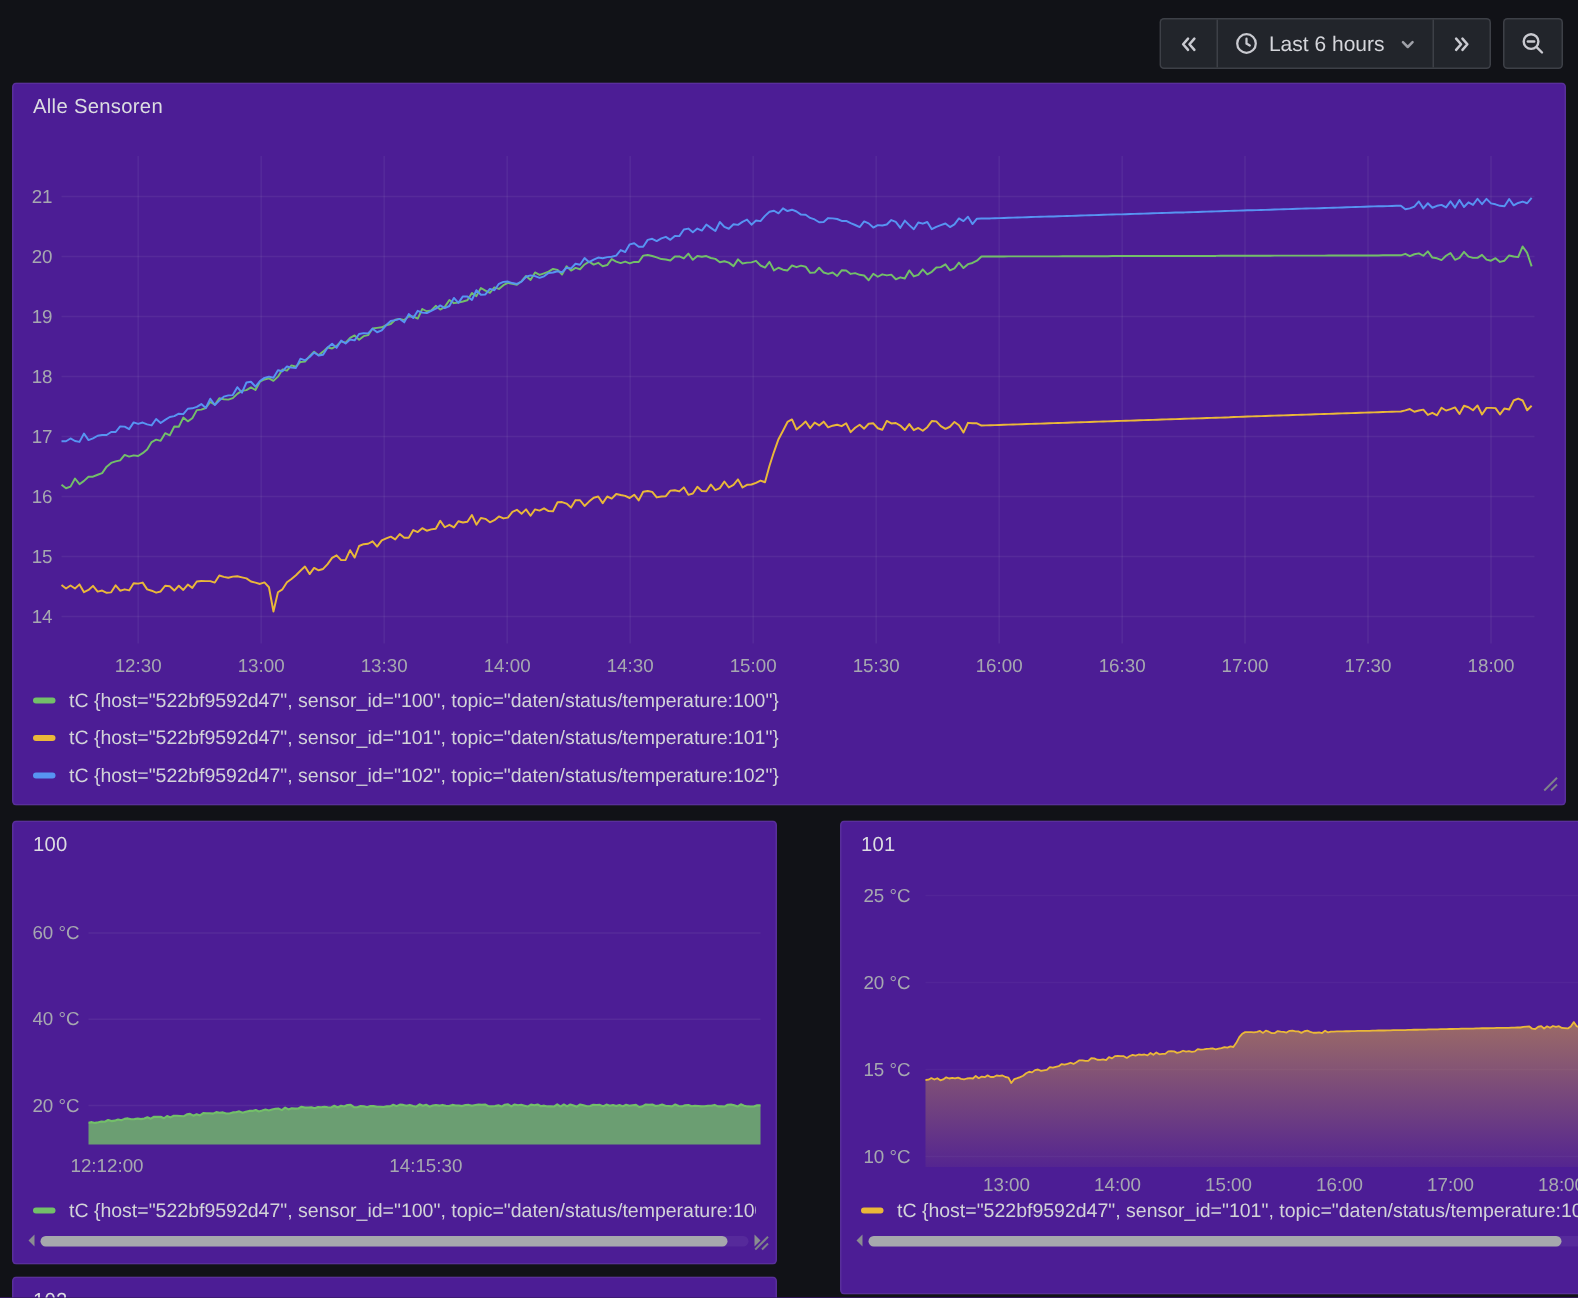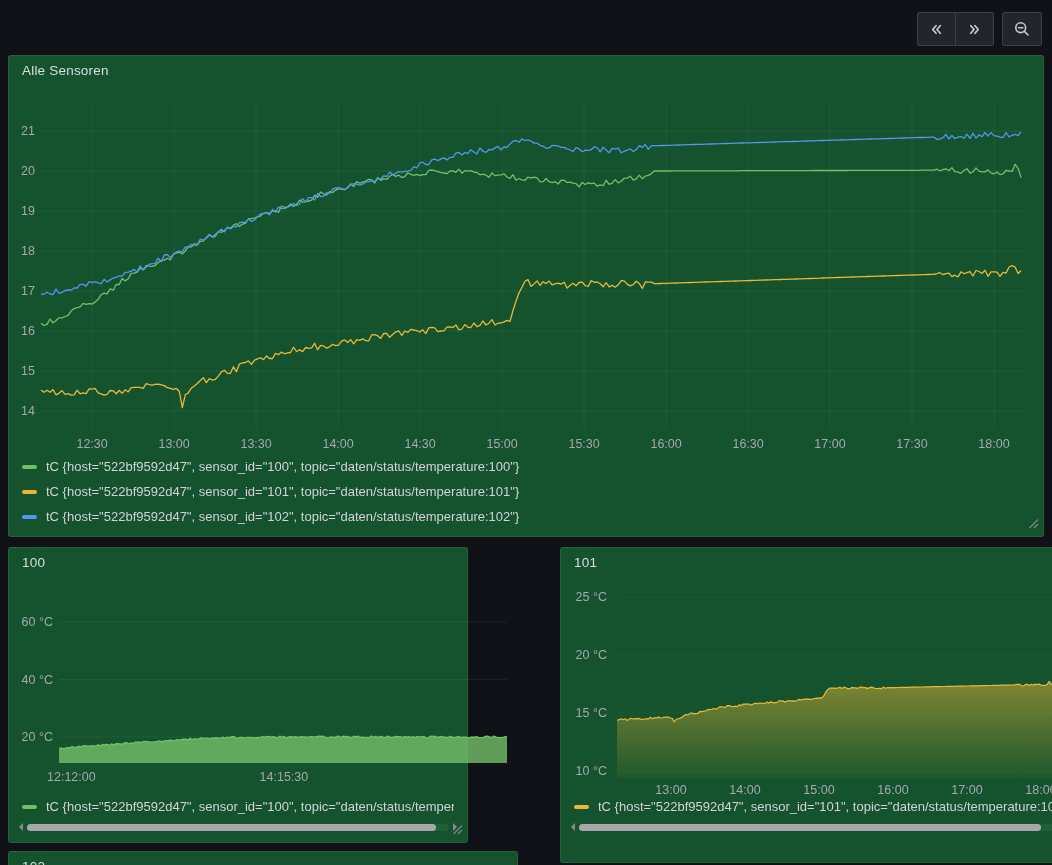--- a/index.html
+++ b/index.html
@@ -2,21 +2,21 @@
 <html><head>
 <meta charset="utf-8">
 <style>
   html,body { margin:0; padding:0; }
   body {
     width:1052px; height:865px; position:relative; overflow:hidden;
     background:#111217; color:#d8d9da;
     font-family:"Liberation Sans", sans-serif;
   }
   .panel {
-    position:absolute; background:#14532d;
+    position:absolute; background:#4c1d95;
     border:1px solid rgba(204,204,220,0.10);
     border-radius:3px; box-sizing:border-box;
   }
   .panel-title {
     position:absolute; top:7px; left:13px;
     font-size:13.5px; font-weight:500; color:#dcdde1; letter-spacing:.2px;
     cursor:pointer; z-index:3;
   }
   .chart-svg { position:absolute; left:0; top:0; }
   svg text { font-family:"Liberation Sans", sans-serif; }
@@ -56,20 +56,34 @@
 </head>
 <body>
 
 <div class="toolbar">
   <div class="btn-group">
     <button class="tb-btn">
       <span class="tb-icon">
         <svg width="15" height="15" viewBox="0 0 16 16" fill="none" stroke="#c9cad0" stroke-width="1.8" stroke-linecap="round" stroke-linejoin="round">
             <path d="M7.5 4 4 8l3.5 4"></path>
             <path d="M12 4 8.5 8l3.5 4"></path>
+          </svg>
+      </span>
+    </button>
+    <button class="tb-btn">
+      <span class="tb-icon">
+        <svg width="16" height="16" viewBox="0 0 16 16" fill="none" stroke="#c9cad0" stroke-width="1.5" stroke-linecap="round">
+            <circle cx="8" cy="8" r="6.2"></circle>
+            <path d="M8 4.8V8l2.2 1.3"></path>
+          </svg>
+      </span>
+      <span>Last 6 hours</span>
+      <span class="tb-icon" style="margin-left:3px">
+        <svg width="11" height="11" viewBox="0 0 12 12" fill="none" stroke="#9fa1a8" stroke-width="1.8" stroke-linecap="round" stroke-linejoin="round">
+            <path d="M2.5 4.5 6 8l3.5-3.5"></path>
           </svg>
       </span>
     </button>
     <button class="tb-btn">
       <span class="tb-icon">
         <svg width="15" height="15" viewBox="0 0 16 16" fill="none" stroke="#c9cad0" stroke-width="1.8" stroke-linecap="round" stroke-linejoin="round">
             <path d="M4 4l3.5 4L4 12"></path>
             <path d="M8.5 4 12 8l-3.5 4"></path>
           </svg>
       </span>
@@ -153,21 +167,21 @@
     </div>
   </div>
   <div class="resize-handle">
     <svg width="11" height="11" viewBox="0 0 11 11" stroke="#7f828a" stroke-width="1.3">
         <path d="M1.5 10 10 1.5"></path>
         <path d="M6 10l4-4"></path>
       </svg>
   </div>
 </div>
 
-<div class="panel" style="left:8px; top:547px; width:460px; height:296px;padding-left:33px;">
+<div class="panel" style="left:8px; top:547px; width:510px; height:296px;padding-left:33px;">
   <div class="panel-title">100</div>
   <svg class="chart-svg" width="510" height="244" viewBox="0 0 510 244">
       <defs></defs>
       <line x1="50" x2="498" y1="189.0" y2="189.0" stroke="rgba(204,204,220,0.08)" stroke-width="1"></line>
       <line x1="50" x2="498" y1="131.5" y2="131.5" stroke="rgba(204,204,220,0.08)" stroke-width="1"></line>
       <line x1="50" x2="498" y1="74.0" y2="74.0" stroke="rgba(204,204,220,0.08)" stroke-width="1"></line>
       <path d="M50.0 200.5L52.2 200.1L54.4 200.6L56.6 200.2L58.7 199.7L60.9 199.8L63.1 198.7L65.3 199.4L67.5 199.1L69.7 198.3L71.9 198.8L74.0 197.9L76.2 197.6L78.4 198.2L80.6 198.1L82.8 197.7L85.0 198.1L87.2 197.7L89.3 196.8L91.5 197.8L93.7 196.5L95.9 196.6L98.1 196.5L100.3 197.5L102.4 196.0L104.6 196.9L106.8 195.8L109.0 195.8L111.2 196.0L113.4 196.2L115.6 194.9L117.7 194.6L119.9 195.8L122.1 194.8L124.3 195.6L126.5 194.1L128.7 194.2L130.9 194.2L133.0 194.4L135.2 193.4L137.4 193.8L139.6 193.6L141.8 194.3L144.0 194.3L146.2 193.6L148.3 193.5L150.5 192.9L152.7 193.8L154.9 193.2L157.1 192.6L159.3 192.6L161.5 192.0L163.6 193.0L165.8 192.4L168.0 191.7L170.2 192.3L172.4 191.7L174.6 191.2L176.8 191.1L178.9 192.1L181.1 190.4L183.3 191.6L185.5 190.8L187.7 191.1L189.9 191.0L192.0 189.8L194.2 190.4L196.4 190.3L198.6 190.2L200.8 190.8L203.0 190.0L205.2 190.2L207.3 189.8L209.5 190.2L211.7 190.3L213.9 189.2L216.1 190.3L218.3 189.2L220.5 189.7L222.6 188.7L224.8 188.6L227.0 190.1L229.2 190.2L231.4 189.4L233.6 189.5L235.8 190.1L237.9 189.4L240.1 189.4L242.3 189.8L244.5 189.8L246.7 190.0L248.9 189.5L251.1 189.6L253.2 188.5L255.4 189.4L257.6 188.4L259.8 188.6L262.0 189.1L264.2 188.6L266.4 189.3L268.5 189.8L270.7 188.2L272.9 189.2L275.1 188.5L277.3 189.8L279.5 189.0L281.6 188.7L283.8 189.1L286.0 188.6L288.2 189.2L290.4 189.3L292.6 188.6L294.8 189.0L296.9 189.0L299.1 189.4L301.3 188.7L303.5 188.6L305.7 189.2L307.9 188.7L310.1 188.3L312.2 188.5L314.4 188.3L316.6 189.5L318.8 189.6L321.0 189.3L323.2 188.9L325.4 189.7L327.5 188.5L329.7 188.2L331.9 189.6L334.1 188.3L336.3 188.8L338.5 188.5L340.7 189.1L342.8 189.7L345.0 188.4L347.2 188.8L349.4 188.3L351.6 189.5L353.8 189.1L356.0 189.6L358.1 189.5L360.3 189.7L362.5 188.2L364.7 189.7L366.9 188.3L369.1 189.6L371.2 188.3L373.4 189.0L375.6 189.8L377.8 188.3L380.0 188.8L382.2 189.5L384.4 189.3L386.5 188.5L388.7 188.7L390.9 188.6L393.1 189.6L395.3 188.4L397.5 189.2L399.7 188.7L401.8 189.4L404.0 188.7L406.2 189.6L408.4 188.5L410.6 189.2L412.8 188.8L415.0 188.6L417.1 190.0L419.3 189.6L421.5 188.3L423.7 188.5L425.9 188.3L428.1 189.3L430.3 189.0L432.4 188.4L434.6 189.2L436.8 189.3L439.0 189.6L441.2 188.3L443.4 189.3L445.6 189.6L447.7 188.9L449.9 188.7L452.1 189.5L454.3 189.2L456.5 189.3L458.7 189.6L460.8 189.5L463.0 189.2L465.2 189.2L467.4 188.6L469.6 189.6L471.8 189.6L474.0 189.7L476.1 188.5L478.3 188.3L480.5 188.9L482.7 189.7L484.9 188.2L487.1 189.1L489.3 189.6L491.4 189.7L493.6 189.7L495.8 188.8L498.0 188.9L498.0 215L50.0 215Z" fill="rgba(115,191,105,0.8)" stroke="none"></path>
       <path d="M50.0 200.5L52.2 200.1L54.4 200.6L56.6 200.2L58.7 199.7L60.9 199.8L63.1 198.7L65.3 199.4L67.5 199.1L69.7 198.3L71.9 198.8L74.0 197.9L76.2 197.6L78.4 198.2L80.6 198.1L82.8 197.7L85.0 198.1L87.2 197.7L89.3 196.8L91.5 197.8L93.7 196.5L95.9 196.6L98.1 196.5L100.3 197.5L102.4 196.0L104.6 196.9L106.8 195.8L109.0 195.8L111.2 196.0L113.4 196.2L115.6 194.9L117.7 194.6L119.9 195.8L122.1 194.8L124.3 195.6L126.5 194.1L128.7 194.2L130.9 194.2L133.0 194.4L135.2 193.4L137.4 193.8L139.6 193.6L141.8 194.3L144.0 194.3L146.2 193.6L148.3 193.5L150.5 192.9L152.7 193.8L154.9 193.2L157.1 192.6L159.3 192.6L161.5 192.0L163.6 193.0L165.8 192.4L168.0 191.7L170.2 192.3L172.4 191.7L174.6 191.2L176.8 191.1L178.9 192.1L181.1 190.4L183.3 191.6L185.5 190.8L187.7 191.1L189.9 191.0L192.0 189.8L194.2 190.4L196.4 190.3L198.6 190.2L200.8 190.8L203.0 190.0L205.2 190.2L207.3 189.8L209.5 190.2L211.7 190.3L213.9 189.2L216.1 190.3L218.3 189.2L220.5 189.7L222.6 188.7L224.8 188.6L227.0 190.1L229.2 190.2L231.4 189.4L233.6 189.5L235.8 190.1L237.9 189.4L240.1 189.4L242.3 189.8L244.5 189.8L246.7 190.0L248.9 189.5L251.1 189.6L253.2 188.5L255.4 189.4L257.6 188.4L259.8 188.6L262.0 189.1L264.2 188.6L266.4 189.3L268.5 189.8L270.7 188.2L272.9 189.2L275.1 188.5L277.3 189.8L279.5 189.0L281.6 188.7L283.8 189.1L286.0 188.6L288.2 189.2L290.4 189.3L292.6 188.6L294.8 189.0L296.9 189.0L299.1 189.4L301.3 188.7L303.5 188.6L305.7 189.2L307.9 188.7L310.1 188.3L312.2 188.5L314.4 188.3L316.6 189.5L318.8 189.6L321.0 189.3L323.2 188.9L325.4 189.7L327.5 188.5L329.7 188.2L331.9 189.6L334.1 188.3L336.3 188.8L338.5 188.5L340.7 189.1L342.8 189.7L345.0 188.4L347.2 188.8L349.4 188.3L351.6 189.5L353.8 189.1L356.0 189.6L358.1 189.5L360.3 189.7L362.5 188.2L364.7 189.7L366.9 188.3L369.1 189.6L371.2 188.3L373.4 189.0L375.6 189.8L377.8 188.3L380.0 188.8L382.2 189.5L384.4 189.3L386.5 188.5L388.7 188.7L390.9 188.6L393.1 189.6L395.3 188.4L397.5 189.2L399.7 188.7L401.8 189.4L404.0 188.7L406.2 189.6L408.4 188.5L410.6 189.2L412.8 188.8L415.0 188.6L417.1 190.0L419.3 189.6L421.5 188.3L423.7 188.5L425.9 188.3L428.1 189.3L430.3 189.0L432.4 188.4L434.6 189.2L436.8 189.3L439.0 189.6L441.2 188.3L443.4 189.3L445.6 189.6L447.7 188.9L449.9 188.7L452.1 189.5L454.3 189.2L456.5 189.3L458.7 189.6L460.8 189.5L463.0 189.2L465.2 189.2L467.4 188.6L469.6 189.6L471.8 189.6L474.0 189.7L476.1 188.5L478.3 188.3L480.5 188.9L482.7 189.7L484.9 188.2L487.1 189.1L489.3 189.6L491.4 189.7L493.6 189.7L495.8 188.8L498.0 188.9" fill="none" stroke="#73BF69" stroke-width="1.4" stroke-linejoin="round"></path>
       <text x="44" y="193" text-anchor="end" font-size="12.5" fill="#a6a8b0">20 °C</text>
       <text x="44" y="135.5" text-anchor="end" font-size="12.5" fill="#a6a8b0">40 °C</text>

